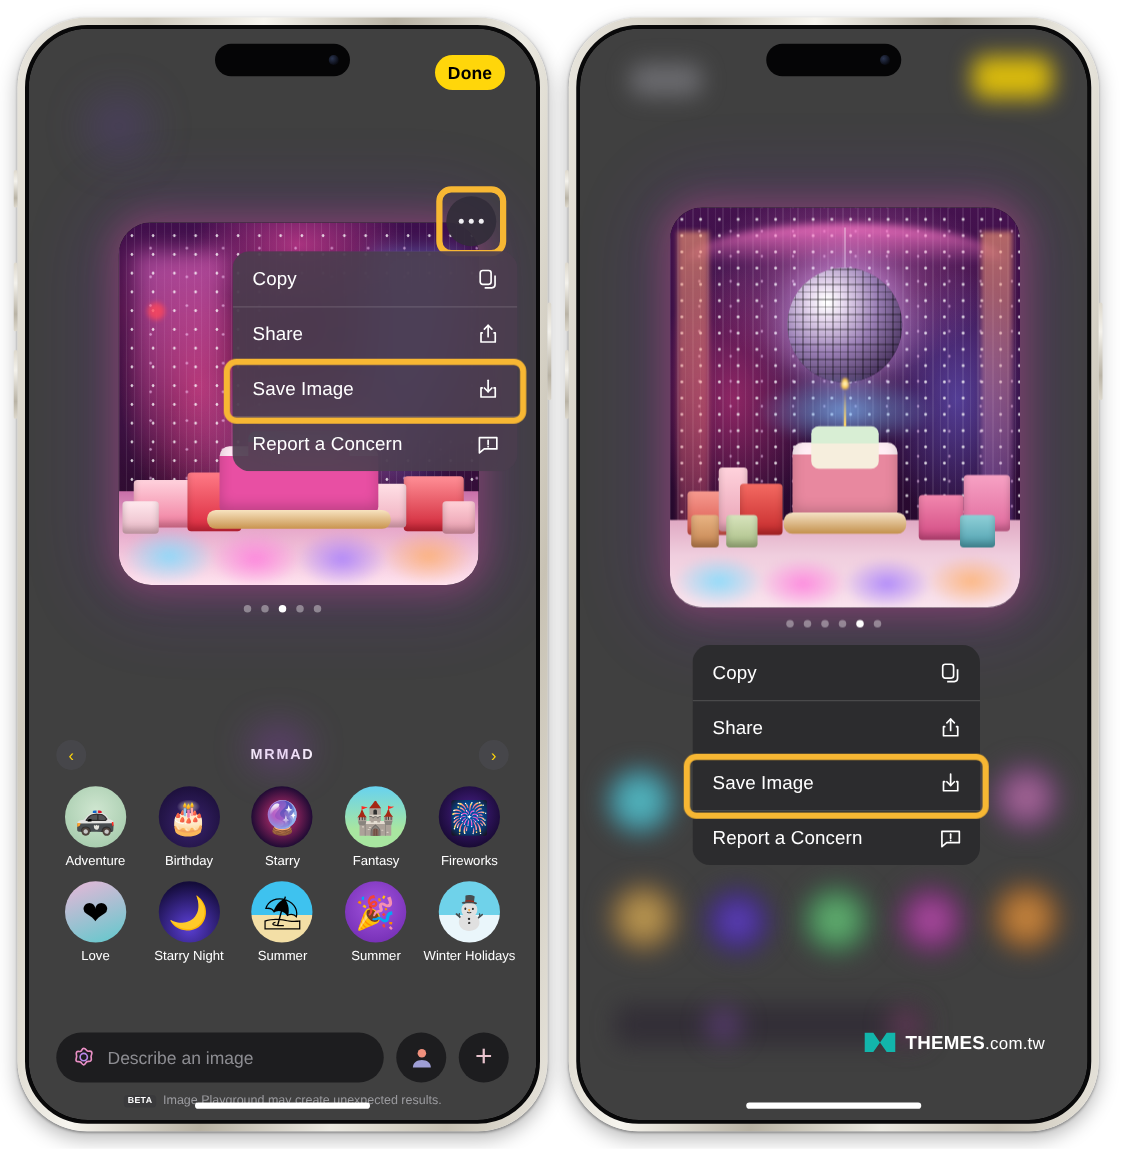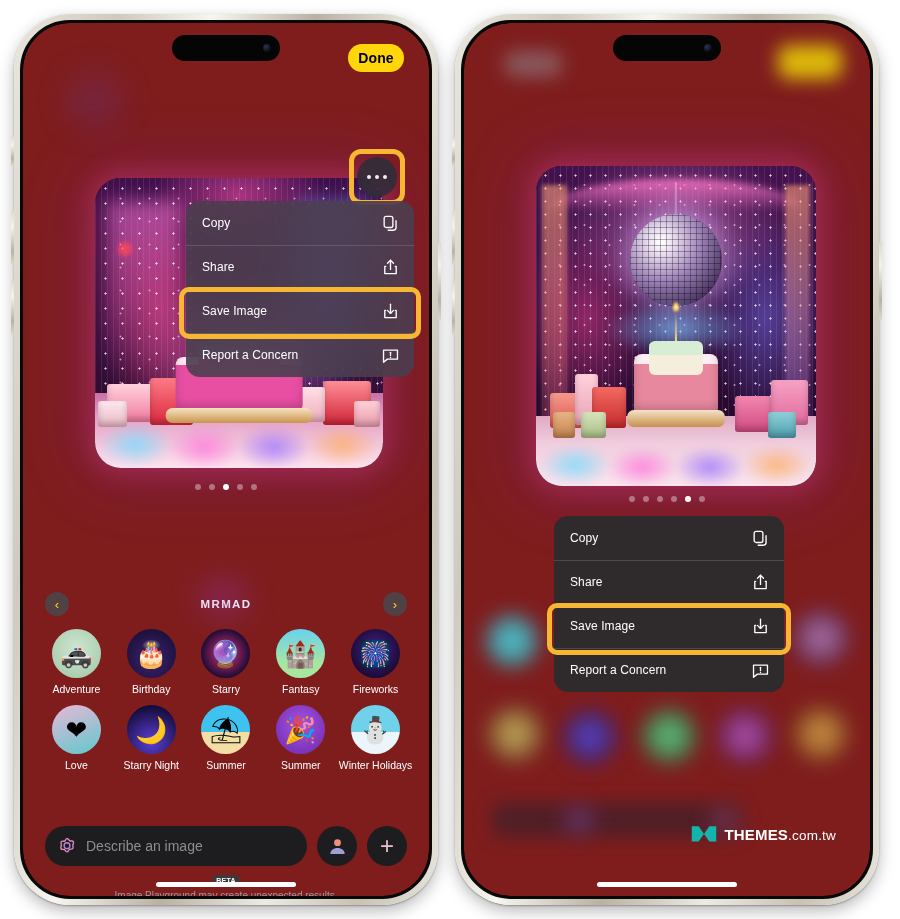--- a/index.html
+++ b/index.html
@@ -23,21 +23,21 @@
     width: 100%; height: 100%;
     border-radius: 50px;
     background: #000;
     position: relative;
     overflow: hidden;
     border: 3px solid #09090a;
   }
   .screen {
     position: absolute; inset: 0;
     border-radius: 47px;
-    background: #7f1d1d;
+    background: #404040;
     overflow: hidden;
   }
   .side-btn {
     position: absolute;
     background: linear-gradient(180deg,#ded9cd,#f4f2ec 30%,#b9b3a5 75%,#ddd8cc);
     border-radius: 2px;
   }
   .btn-left { left: -3px; width: 3px; }
   .btn-right { right: -3px; width: 3px; }
 
@@ -210,21 +210,21 @@
   .ctx-row {
     display: flex; align-items: center; justify-content: space-between;
     color: #fff;
     padding: 0 14px 0 16px;
     position: relative;
   }
   .ctx-row + .ctx-row::before {
     content:''; position:absolute; left:0; right:0; top:0; height:1px;
     background: rgba(255,255,255,.14);
   }
-  .ctx-row .lbl { font-size: 12px; letter-spacing: .1px; }
+  .ctx-row .lbl { font-size: 15px; letter-spacing: .1px; }
   .ctx-row .ico { width: 19px; height: 19px; display:flex; align-items:center; justify-content:center; }
   .ctx-row .ico svg { width: 100%; height: 100%; }
 
   
   .dots { position:absolute; display:flex; align-items:center; gap:8px; }
   .dots i { width:6px; height:6px; border-radius:50%; background:rgba(255,255,255,.38); display:block; }
   .dots i.on { background:#fff; }
 
   
   .themes-head {
@@ -265,21 +265,20 @@
   .pg-icon { width:20px; height:20px; flex:0 0 20px; }
   .input-pill .ph { color:#8d8d92; font-size:14px; }
   .circ-btn {
     width:40px; height:40px; border-radius:50%;
     background:#1d1d1f; display:flex; align-items:center; justify-content:center;
   }
   .plus-ico { color:#e8c3cd; font-size:24px; line-height:0.8; font-weight:300; }
   .beta-line {
     position:absolute; display:flex; align-items:center; justify-content:center; gap:5px;
     width:100%;
-    flex-direction:column;
   }
   .beta-chip {
     background:#3a3a3c; color:#fff; font-size:7px; font-weight:700;
     border-radius:3px; padding:1.5px 3.5px; letter-spacing:.3px;
   }
   .beta-text { color:#9b9b9f; font-size:10px; }
 
   
   .blur-blob { position:absolute; border-radius:50%; filter: blur(10px); }
   .blur-rect { position:absolute; border-radius:10px; filter: blur(9px); }

